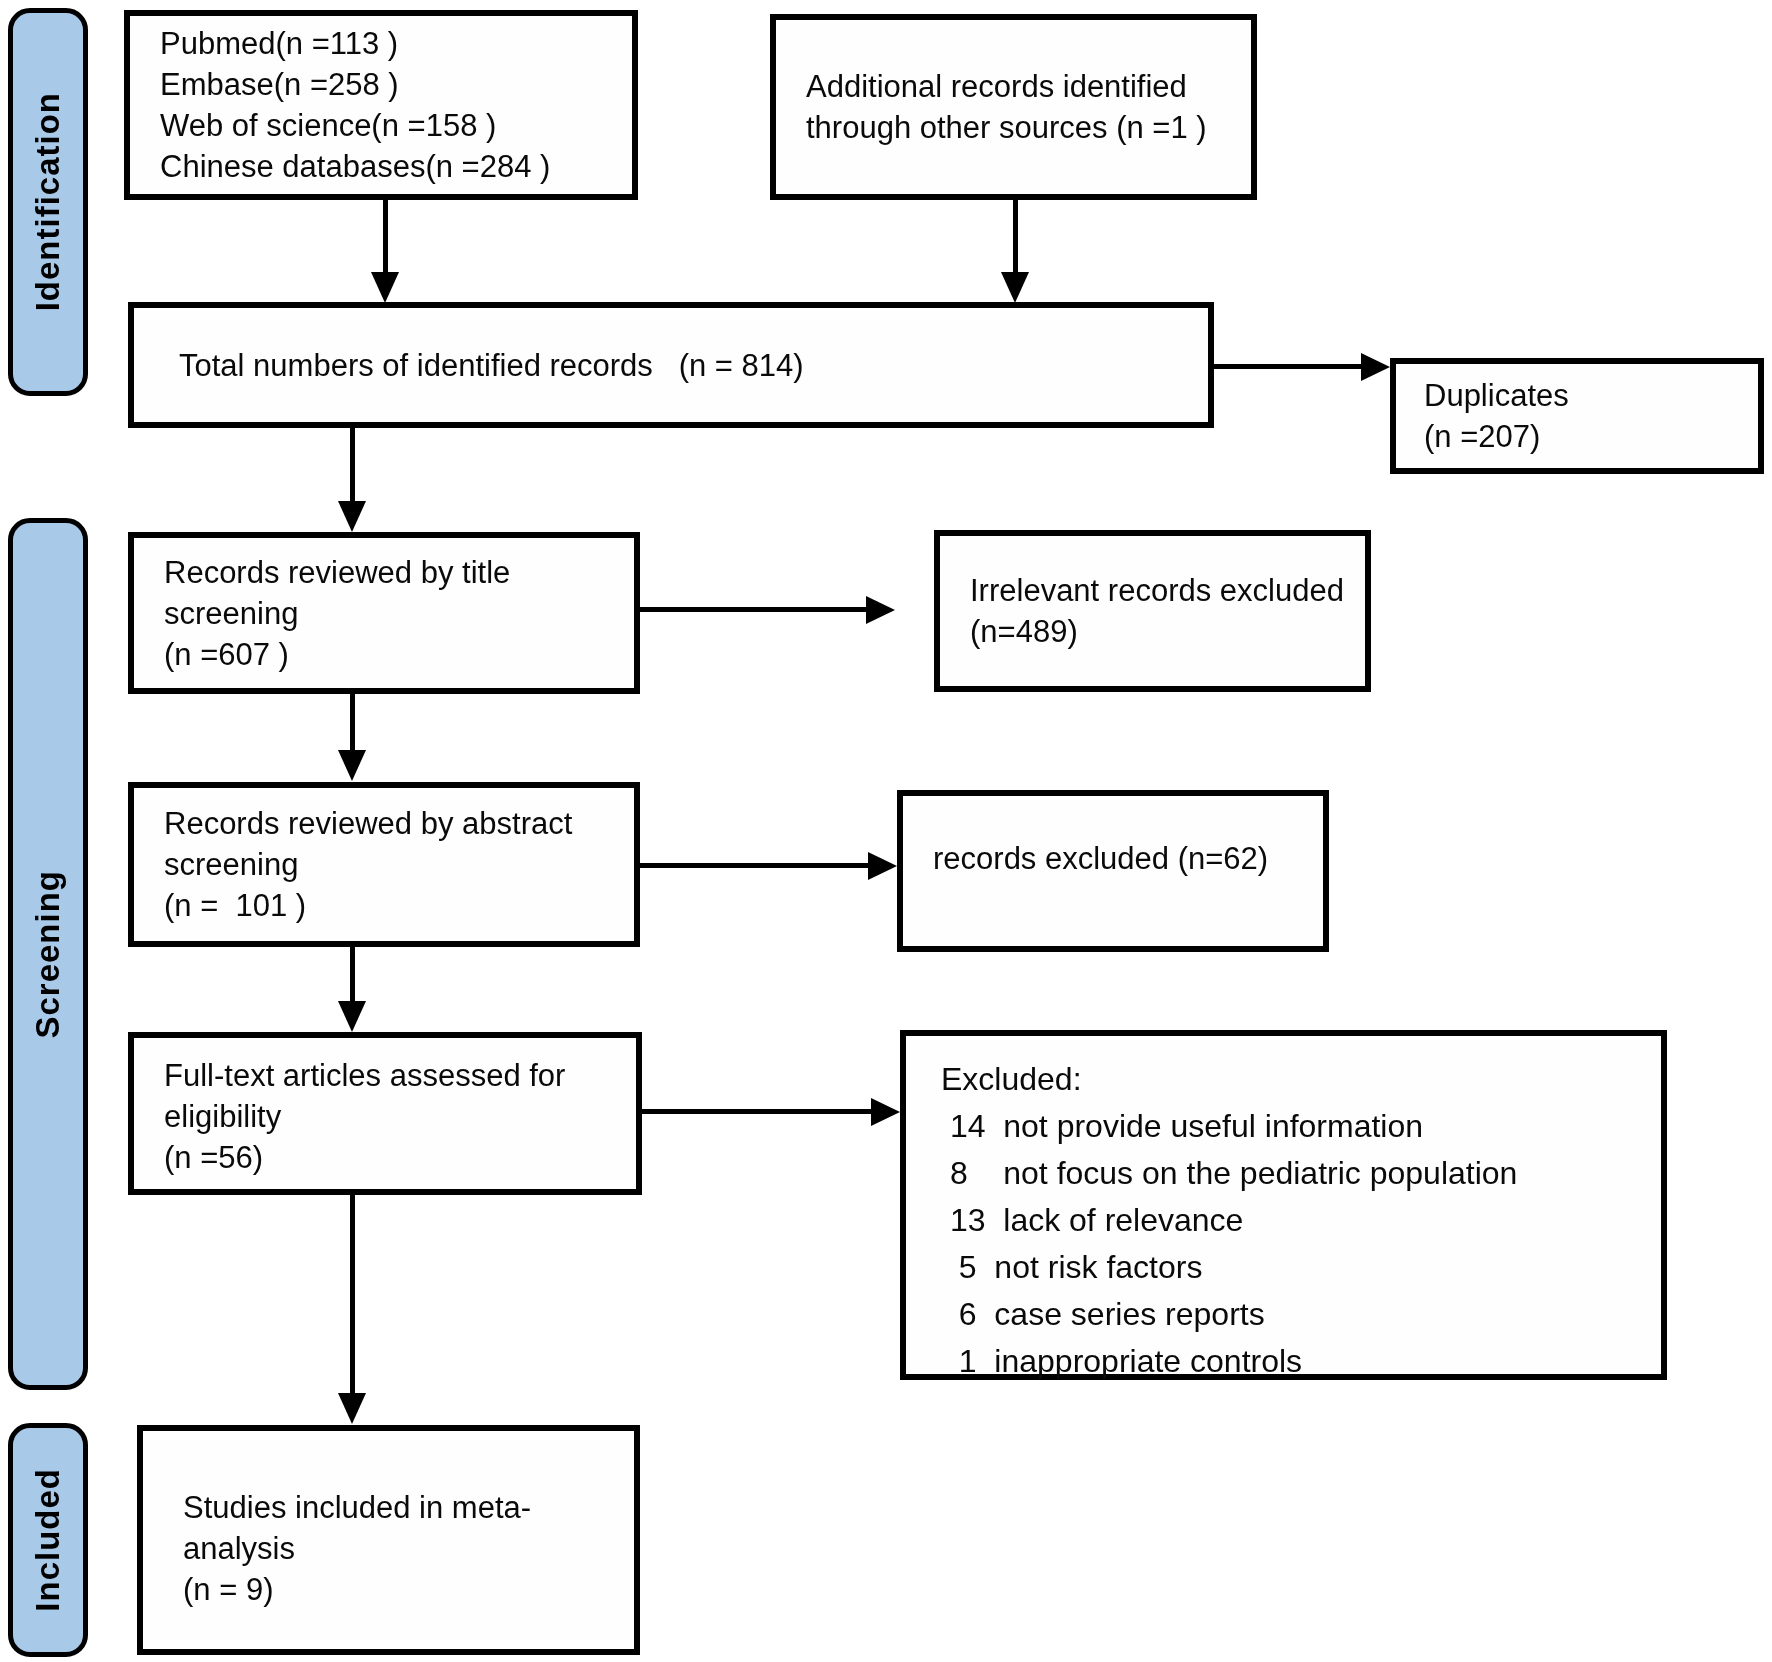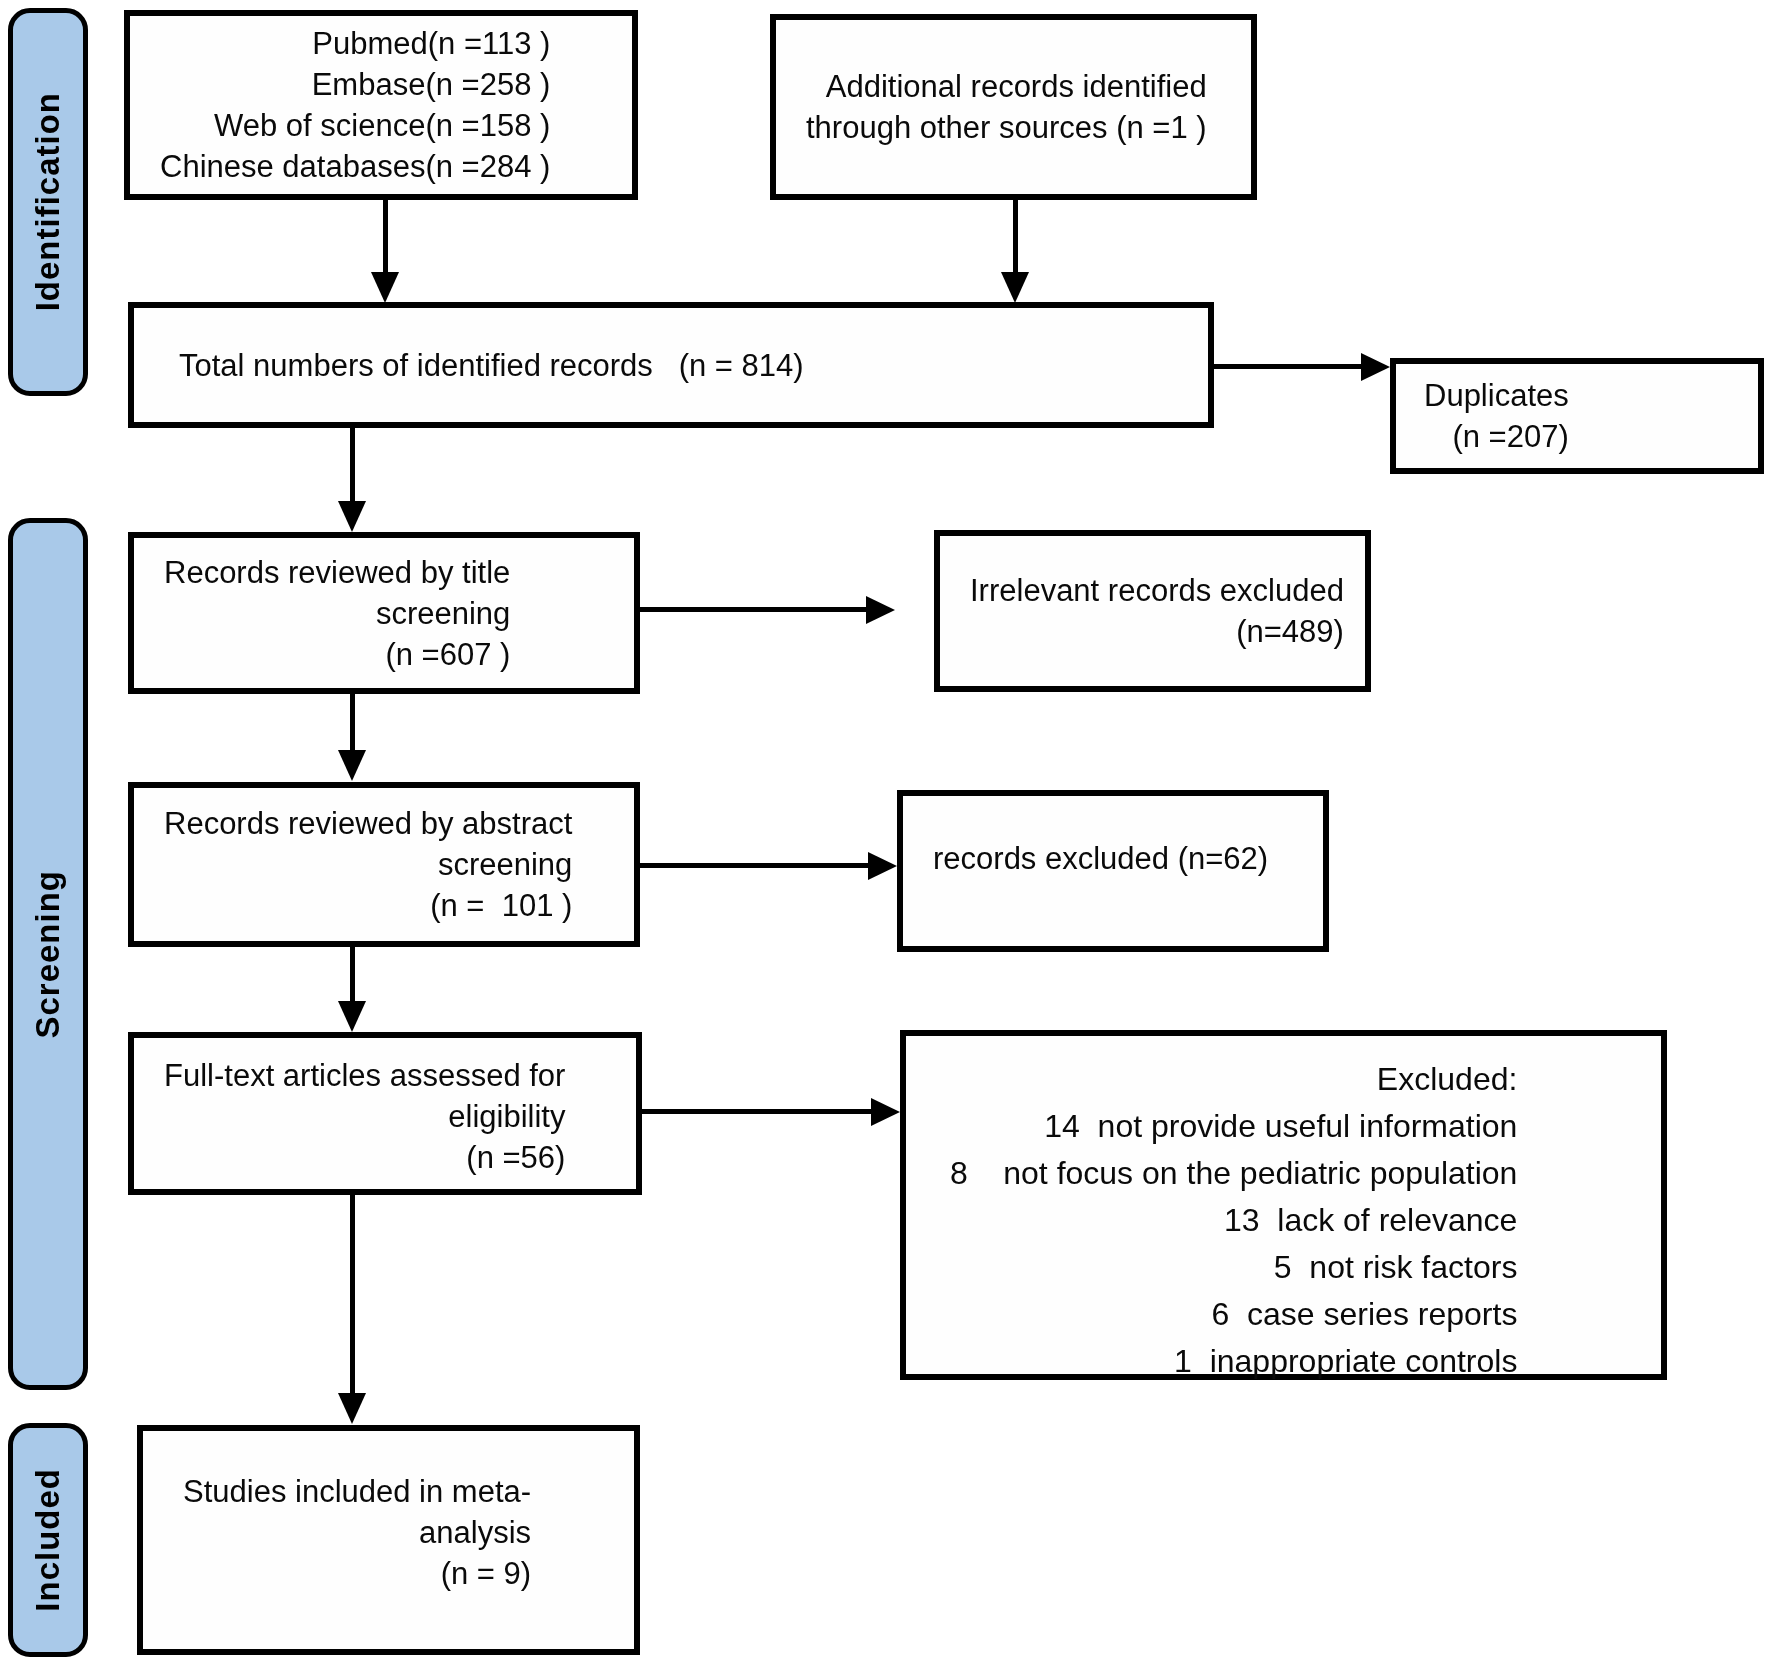--- a/index.html
+++ b/index.html
@@ -35,21 +35,20 @@
     white-space:nowrap;
   }
   
   .fbox{
     position:absolute;
     background:var(--box-fill);
     border:6px solid var(--line);
     box-sizing:border-box;
     display:flex;
     align-items:center;
-    text-align:right;
   }
   .fbox .txt{
     white-space:pre-wrap;
     font-size:31px;
     line-height:41px;
     color:#0a0a0a;
   }
   .top-align{align-items:flex-start;}
   
   .vshaft{position:absolute;width:5px;background:var(--line);}
@@ -133,21 +132,21 @@
   <div class="fbox top-align" style="left:900px;top:1030px;width:767px;height:350px;padding:20px 22px 10px 35px;">
     <div class="txt" style="line-height:47px;font-size:32px;">Excluded:
  14  not provide useful information
  8    not focus on the pediatric population
  13  lack of relevance
   5  not risk factors
   6  case series reports
   1  inappropriate controls</div>
   </div>
 
-  <div class="fbox top-align" style="left:137px;top:1425px;width:503px;height:230px;padding:40px 10px 10px 40px;">
+  <div class="fbox top-align" style="left:137px;top:1425px;width:503px;height:230px;padding:56px 10px 10px 40px;">
     <div class="txt">Studies included in meta-
 analysis
 (n = 9)</div>
   </div>
 
   <div class="vshaft" style="left:383px;top:198px;height:76px;"></div>
   <div class="head-down" style="left:371px;top:272px;"></div>
 
   <div class="vshaft" style="left:1013px;top:200px;height:74px;"></div>
   <div class="head-down" style="left:1001px;top:272px;"></div>

